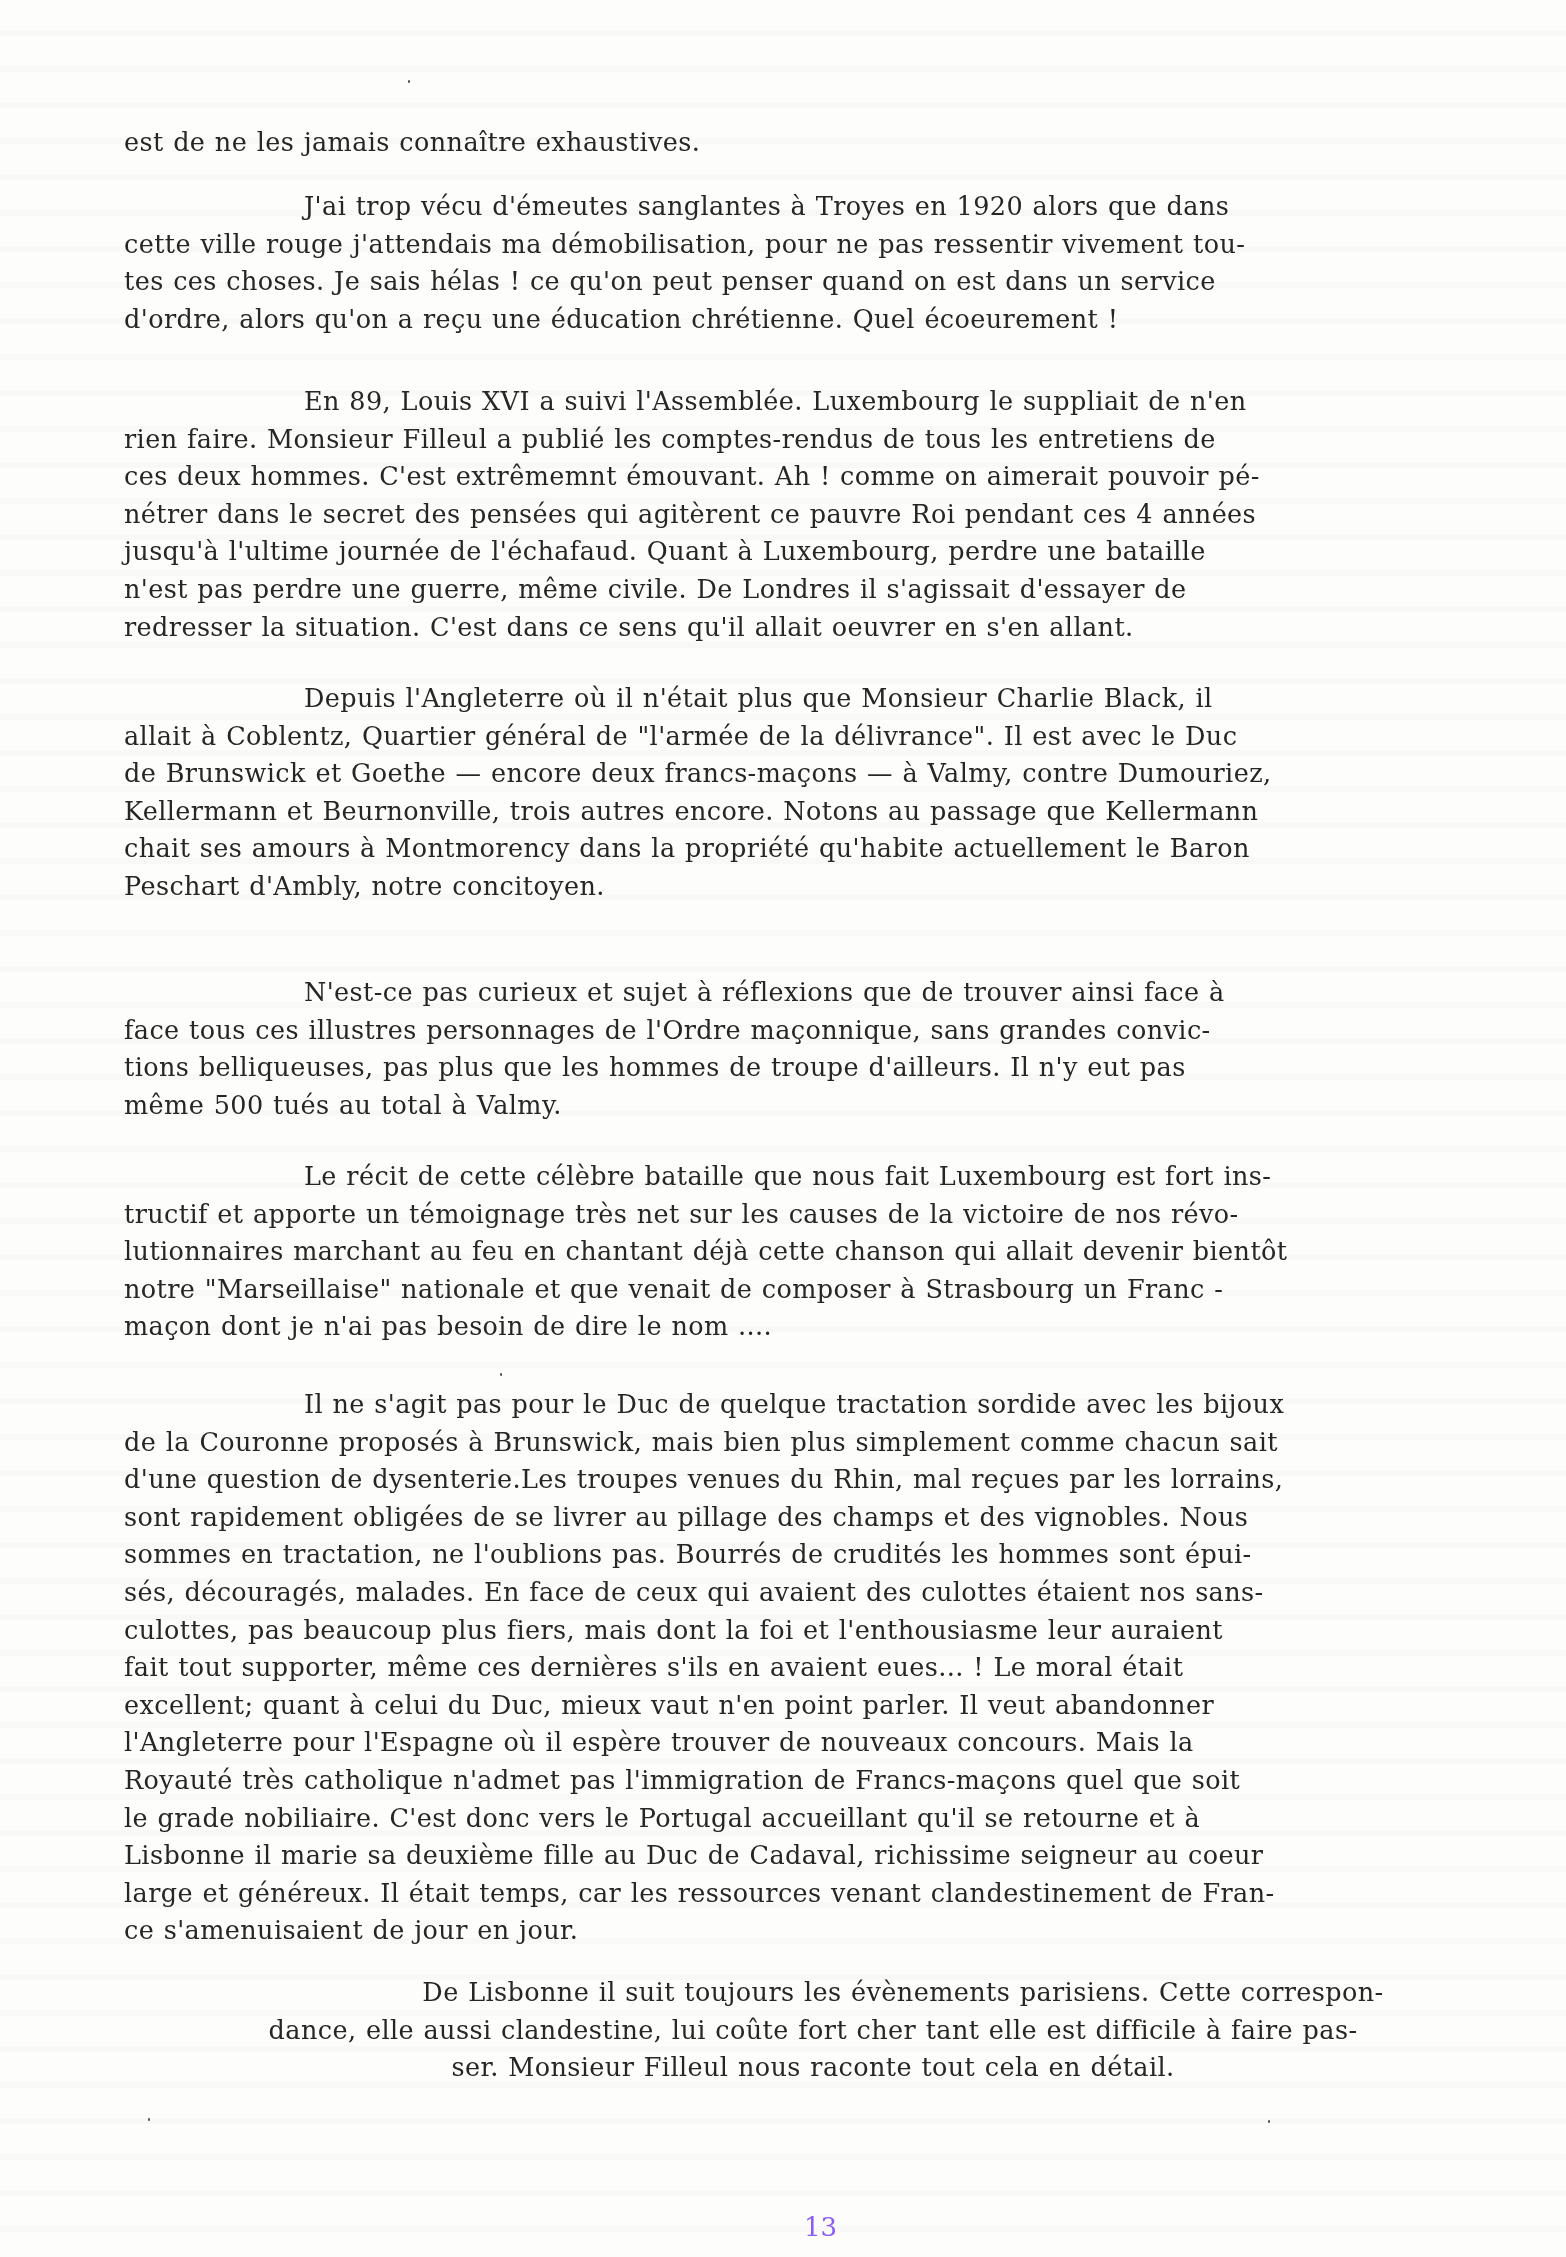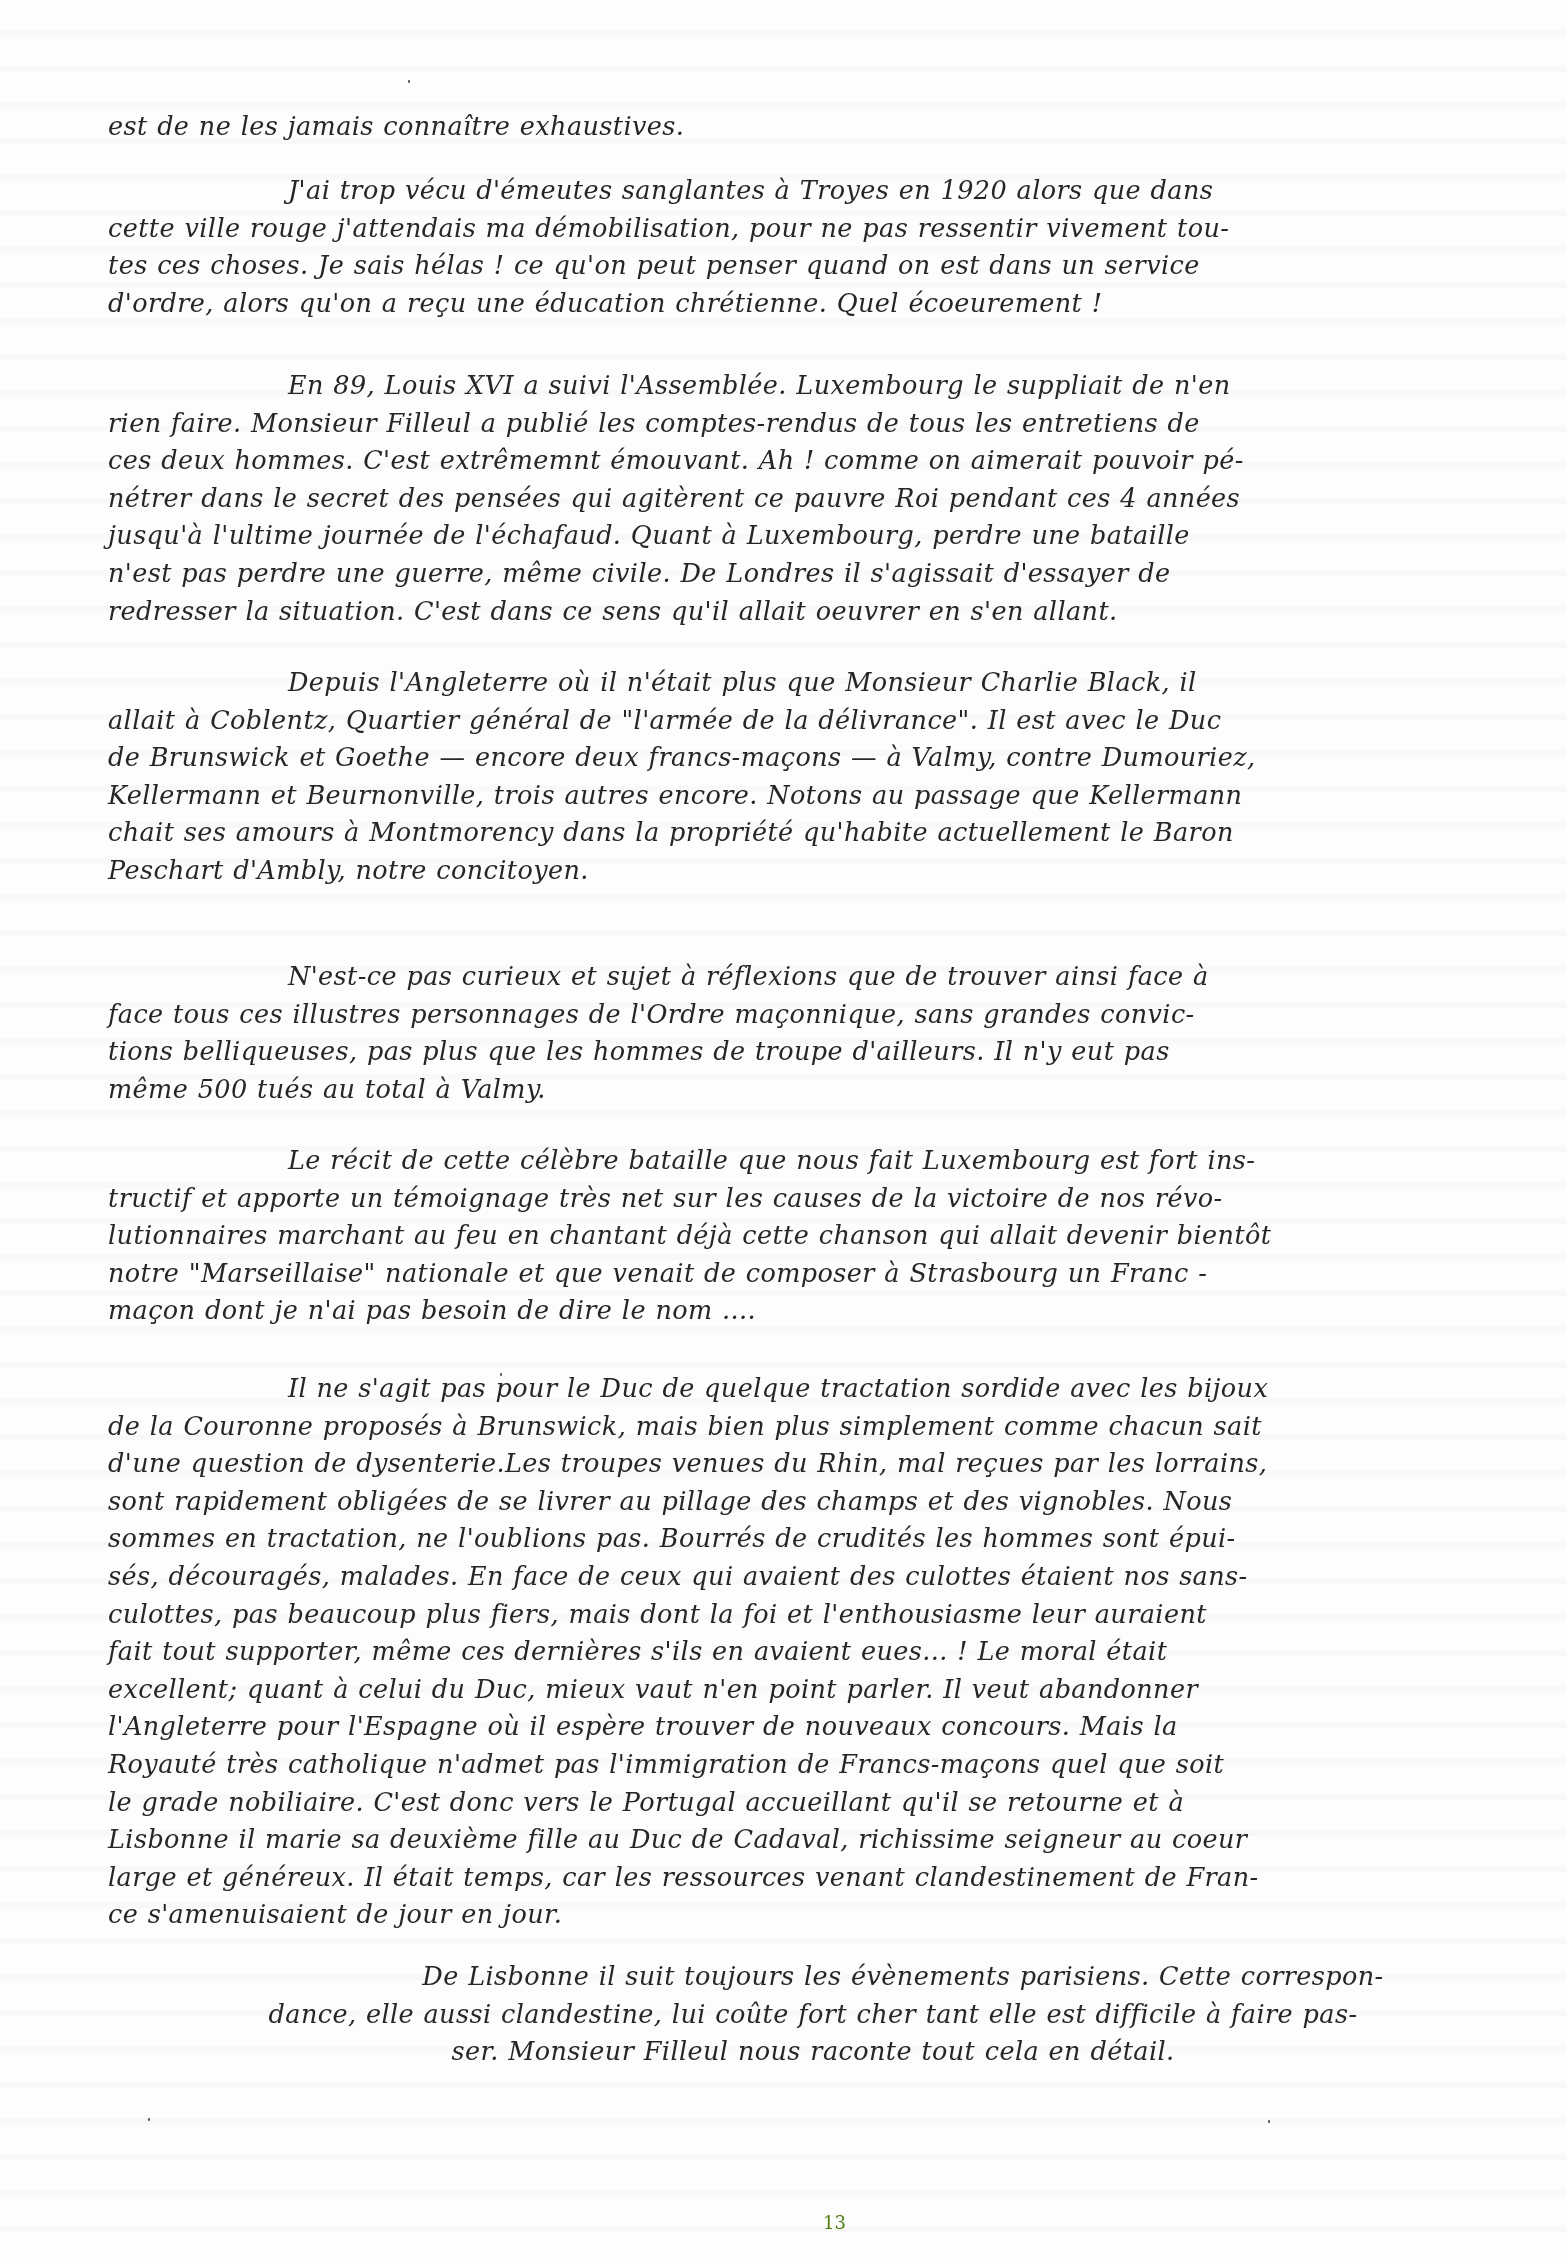--- a/index.html
+++ b/index.html
@@ -35,38 +35,37 @@
     left: 108px;
     width: 1410px;
     font-size: 25.5px;
     line-height: 37.6px;
     letter-spacing: 0.4px;
     word-spacing: 1px;
     font-weight: 400;
     color: #262626;
   }
   .para {
-    margin: 0;
+    margin: 16px;
     padding: 0;
-    font-style: italic;
   }
   .line {
     display: block;
     white-space: nowrap;
   }
   .indent {
     padding-left: 180px;
   }
   .page-number {
     position: absolute;
-    left: 823px;
+    left: 804px;
     top: 2212px;
-    font-size: 18px;
+    font-size: 26px;
     font-family: "DejaVu Serif", serif;
-    color: #4d7c0f;
+    color: #8b5cf6;
   }
   .speck {
     position: absolute;
     width: 2px;
     height: 3px;
     background: #555;
     border-radius: 1px;
   }
 </style>
 </head>

